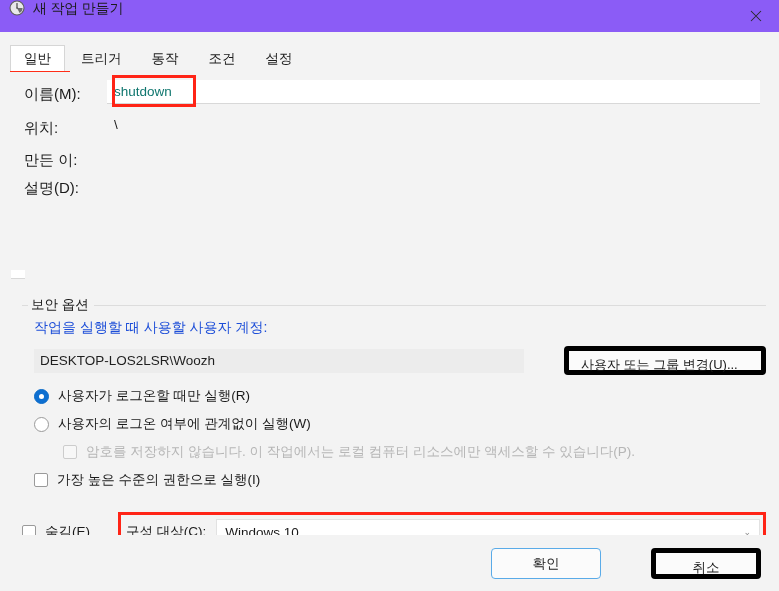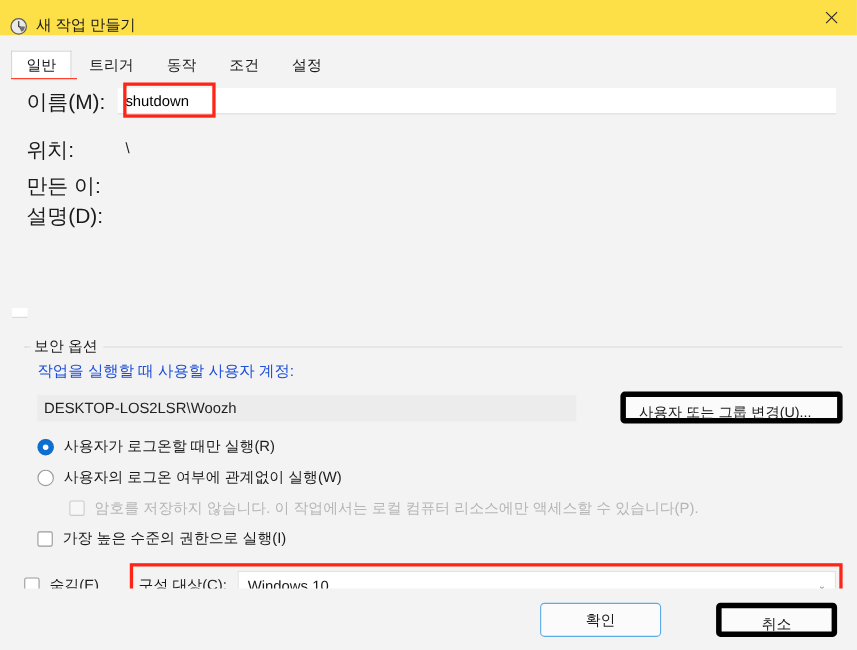--- a/index.html
+++ b/index.html
@@ -14,22 +14,22 @@
     font-size: 13.5px;
     color: #1a1a1a;
     overflow: hidden;
     position: relative;
   }
 
   
   .titlebar {
     height: 32px;
     display: flex;
-    align-items: flex-end;
-    background: #fde047;
+    align-items: flex-start;
+    background: #8b5cf6;
     position: relative;
   }
   .title-icon {
     width: 16px;
     height: 16px;
     margin-left: 9px;
     margin-right: 8px;
     flex: 0 0 auto;
   }
   .title-text {
@@ -49,21 +49,21 @@
     color: #2a2a2a;
   }
 
   
   .tabstrip {
     position: relative;
     height: 28px;
     margin-top: 12px;
     padding-left: 10px;
     display: flex;
-    align-items: center;
+    align-items: flex-start;
   }
   .tab {
     height: 25px;
     line-height: 25px;
     padding: 0 13px;
     font-size: 13.5px;
     color: #1a1a1a;
     background: transparent;
     border: 1px solid transparent;
     margin-right: 2px;
@@ -96,38 +96,38 @@
 
   
   .row {
     display: flex;
     align-items: flex-start;
     padding: 0 2px;
   }
   .lbl {
     width: 96px;
     flex: 0 0 96px;
-    font-size: 19px;
+    font-size: 15px;
     color: #1a1a1a;
     line-height: 20px;
     padding-top: 4px;
     box-sizing: border-box;
     padding-left: 13px;
   }
   .field-name {
     flex: 1;
     height: 24px;
     background: #ffffff;
     border: none;
     border-bottom: 1px solid #d8d8d8;
     font-size: 13.5px;
     line-height: 24px;
     padding-left: 7px;
     box-sizing: border-box;
-    color: #000000;
+    color: #0f766e;
     margin-right: 8px;
   }
   .field-static {
     flex: 1;
     height: 22px;
     font-size: 13.5px;
     line-height: 22px;
     padding-left: 7px;
     box-sizing: border-box;
     color: #1a1a1a;
@@ -402,21 +402,21 @@
 </div>
 
 <div class="panel">
 
   <div class="row" style="margin-top:2px;">
     <div class="lbl">이름(M):</div>
     <div class="field-name" placeholder="">shutdown</div>
   </div>
   <div class="name-highlight"></div>
 
-  <div class="row" style="margin-top:20px;">
+  <div class="row" style="margin-top:10px;">
     <div class="lbl">위치:</div>
     <div class="field-static">\</div>
   </div>
 
   <div class="row" style="margin-top:8px;">
     <div class="lbl">만든 이:</div>
     <div class="field-static"></div>
   </div>
 
   <div class="row" style="margin-top:4px;flex-direction:column;">

